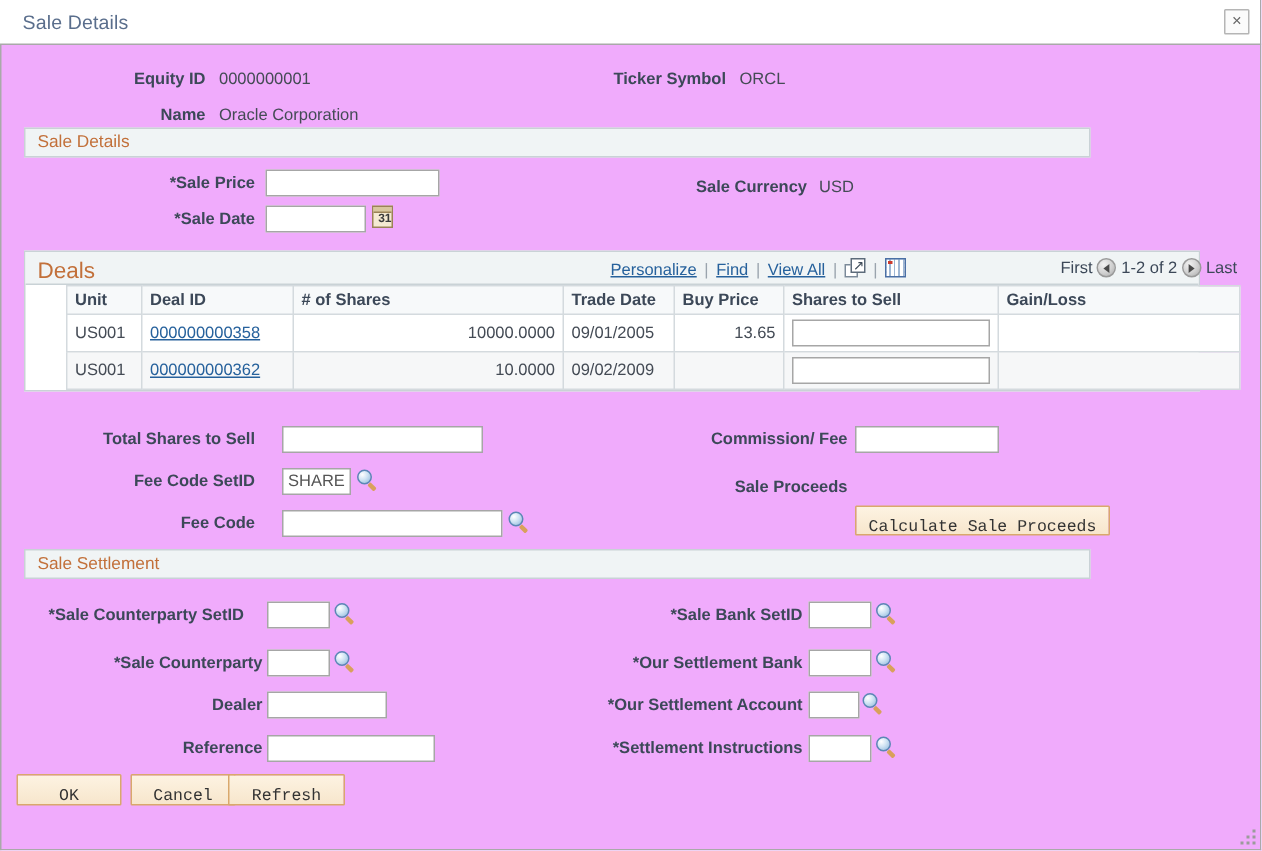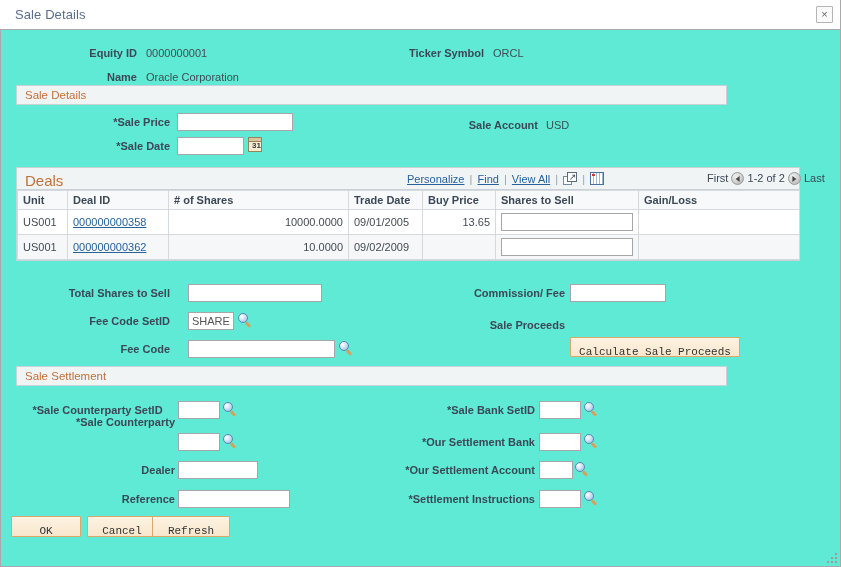--- a/index.html
+++ b/index.html
@@ -12,21 +12,21 @@
     font-family: "Liberation Sans", sans-serif;
     font-size: 11px;
     color: #333333;
     -webkit-font-smoothing: antialiased;
   }
   #page {
     position: relative;
     width: 841px;
     height: 567px;
     overflow: hidden;
-    background: #5eead4;
+    background: #f0abfc;
     box-sizing: border-box;
   }
 
   
   .titlebar {
     position: absolute;
     left: 0; top: 0;
     width: 841px;
     height: 30px;
     background: #ffffff;
@@ -301,20 +301,21 @@
   }
   .arrow-right::after {
     transform: translate(-40%, -50%);
     border-left: 4px solid #4a4a4a;
   }
 
   table.deals {
     border-collapse: collapse;
     width: 100%;
     table-layout: fixed;
+    margin-left: 27px;
   }
   table.deals th {
     background: #f7f9fa;
     border: 1px solid #d4dade;
     font-size: 11px;
     font-weight: bold;
     color: #3c4858;
     text-align: left;
     padding: 3px 5px;
     height: 18px;
@@ -412,21 +413,21 @@
   <div class="lbl" style="left:80px; top:116px; width:90px;">*Sale Price</div>
   <input class="txt" style="left: 177px; top: 113px; width: 116px;" value="">
 
   <div class="lbl" style="left:80px; top:140px; width:90px;">*Sale Date</div>
   <input class="txt" style="left: 177px; top: 137px; width: 67px;" value="">
   <div class="cal" style="left:248px; top:137px;">
     <div class="top"></div>
     <div class="num">31</div>
   </div>
 
-  <div class="lbl" style="left:440px; top:119px; width:98px;">Sale Account</div>
+  <div class="lbl" style="left:440px; top:119px; width:98px;">Sale Currency</div>
   <div class="val" style="left:546px; top:119px;">USD</div>
 
   <div class="grid" style="left:16px; top:167px; width:784px;">
     <div class="grid-toolbar">
       <span class="grid-title">Deals</span>
 
       <span class="grid-links" style="left:390px;">
         <a>Personalize</a>
         <span class="sep">|</span>
         <a>Find</a>
@@ -521,21 +522,21 @@
     <span class="sect-label">Sale Settlement</span>
   </div>
 
   <div class="lbl" style="left:20px; top:404px; width:155px;text-align:center;">*Sale Counterparty SetID</div>
   <input class="txt" style="left: 178px; top: 401px; width: 42px;" value="">
   <div class="mag" style="left:223px; top:402px;">
       <span class="glass"></span>
       <span class="handle"></span>
     </div>
 
-  <div class="lbl" style="left:20px; top:416px; width:155px;">*Sale Counterparty</div>
+  <div class="lbl" style="left:20px; top:436px; width:155px;">*Sale Counterparty</div>
   <input class="txt" style="left: 178px; top: 433px; width: 42px;" value="">
   <div class="mag" style="left:223px; top:434px;">
       <span class="glass"></span>
       <span class="handle"></span>
     </div>
 
   <div class="lbl" style="left:20px; top:464px; width:155px;">Dealer</div>
   <input class="txt" style="left: 178px; top: 461px; width: 80px;" value="">
 
   <div class="lbl" style="left:20px; top:493px; width:155px;">Reference</div>

